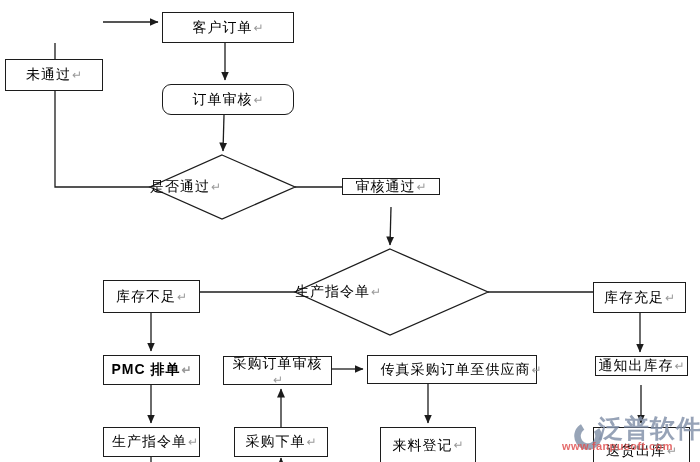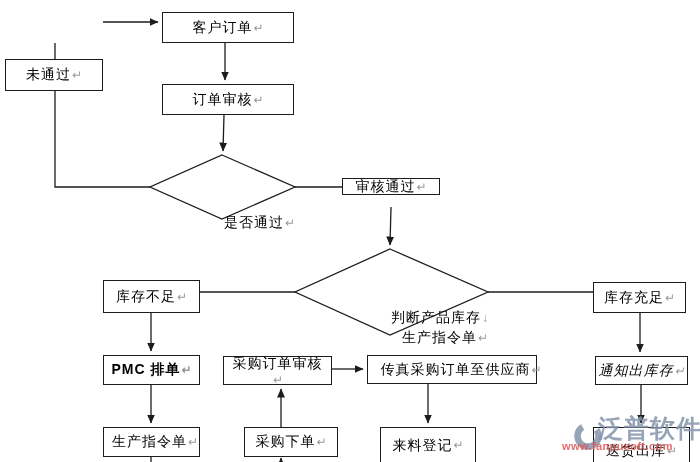--- a/index.html
+++ b/index.html
@@ -9,37 +9,37 @@
   }
   .edges{position:absolute;left:0;top:0;width:700px;height:462px;}
   .edges line, .edges polyline{stroke:#1c1c1c;stroke-width:1.3;fill:none;}
   .edges polygon.diamond{fill:#ffffff;stroke:#1c1c1c;stroke-width:1.3;}
   .node{
     position:absolute;display:flex;align-items:center;justify-content:center;
     background:#ffffff;border:1.4px solid #1c1c1c;box-sizing:border-box;
     font-size:14px;letter-spacing:1px;white-space:nowrap;
   }
   .dlabel{
-    position:absolute;display:flex;flex-direction:column;align-items:flex-end;justify-content:center;
-    font-size:14px;letter-spacing:1px;line-height:19px;white-space:nowrap;text-align:center;margin-top:36px;
+    position:absolute;display:flex;flex-direction:column;align-items:flex-start;justify-content:center;
+    font-size:14px;letter-spacing:1px;line-height:19px;white-space:nowrap;text-align:center;
   }
   .mark{color:#9a9a9a;font-size:12px;margin-left:1px;letter-spacing:0;}
   
   #n-notpass   {left:5px;  top:11px; width:98px; height:32px;margin-top:48px;}
   #n-customer  {left:162px;top:12px; width:132px;height:31px;}
-  #n-orderrev  {left:162px;top:84px; width:132px;height:31px;}
+  #n-orderrev  {left:162px;top:84px; width:132px;height:31px;border-radius:9px;}
   #n-passed    {left:342px;top:178px;width:98px; height:17px;}
   #n-insuff    {left:103px;top:280px;width:97px; height:33px;}
   #n-suff      {left:593px;top:282px;width:93px; height:31px;}
   #n-pmc       {left:103px;top:355px;width:97px; height:30px;font-weight:bold;}
   #n-porev     {left:223px;top:356px;width:109px;height:29px;flex-direction:column;}
   #n-fax       {left:367px;top:355px;width:170px;height:29px;padding-left:18px;}
-  #n-notify    {left:595px;top:356px;width:93px; height:29px;font-style:italic;}
+  #n-notify    {left:595px;top:356px;width:93px; height:20px;}
   #n-prod      {left:103px;top:427px;width:97px; height:30px;padding-left:7px;}
-  #n-placepo   {left:244px;top:427px;width:94px; height:30px;}
+  #n-placepo   {left:234px;top:427px;width:94px; height:30px;}
   #n-material  {left:380px;top:427px;width:96px; height:37px;font-family:Liberation Serif, serif;}
   #n-delivery  {left:593px;top:427px;width:97px; height:48px;}
   #d1-label    {left:150px;top:170px;width:145px;height:34px;}
   #d2-label    {left:295px;top:262px;width:193px;height:60px;}
   
   .watermark{position:absolute;left:556px;top:404px;width:144px;height:52px;pointer-events:none;}
   .wm-logo{position:absolute;left:18px;top:16px;width:28px;height:32px;opacity:.8;}
   .wm-brand{
     position:absolute;left:42px;top:8px;font-size:25px;font-weight:bold;
     color:#8593ab;opacity:.85;letter-spacing:1px;white-space:nowrap;
@@ -157,21 +157,20 @@
   </div>
   <div class="node" id="n-delivery">
     <span>送货出库</span>
       <span class="mark">↵</span>
   </div>
 
   <div class="dlabel" id="d1-label">
     <span><span>是否通过</span><span class="mark">↵</span></span>
   </div>
   <div class="dlabel" id="d2-label">
-    <span><span>判断产品库存</span><span class="mark">↓</span></span>
     <span><span>生产指令单</span><span class="mark">↵</span></span>
   </div>
 
   <div class="watermark">
     <svg class="wm-logo" viewBox="0 0 28 32" xmlns="http://www.w3.org/2000/svg">
       <circle cx="14" cy="16" r="10.5" fill="none" stroke="#7e8ea6" stroke-width="6.5" stroke-dasharray="50 17" transform="rotate(-35 14 16)"></circle>
     </svg>
     <span class="wm-brand">泛普软件</span>
     <span class="wm-url">www.fanpusoft.com</span>
   </div>

